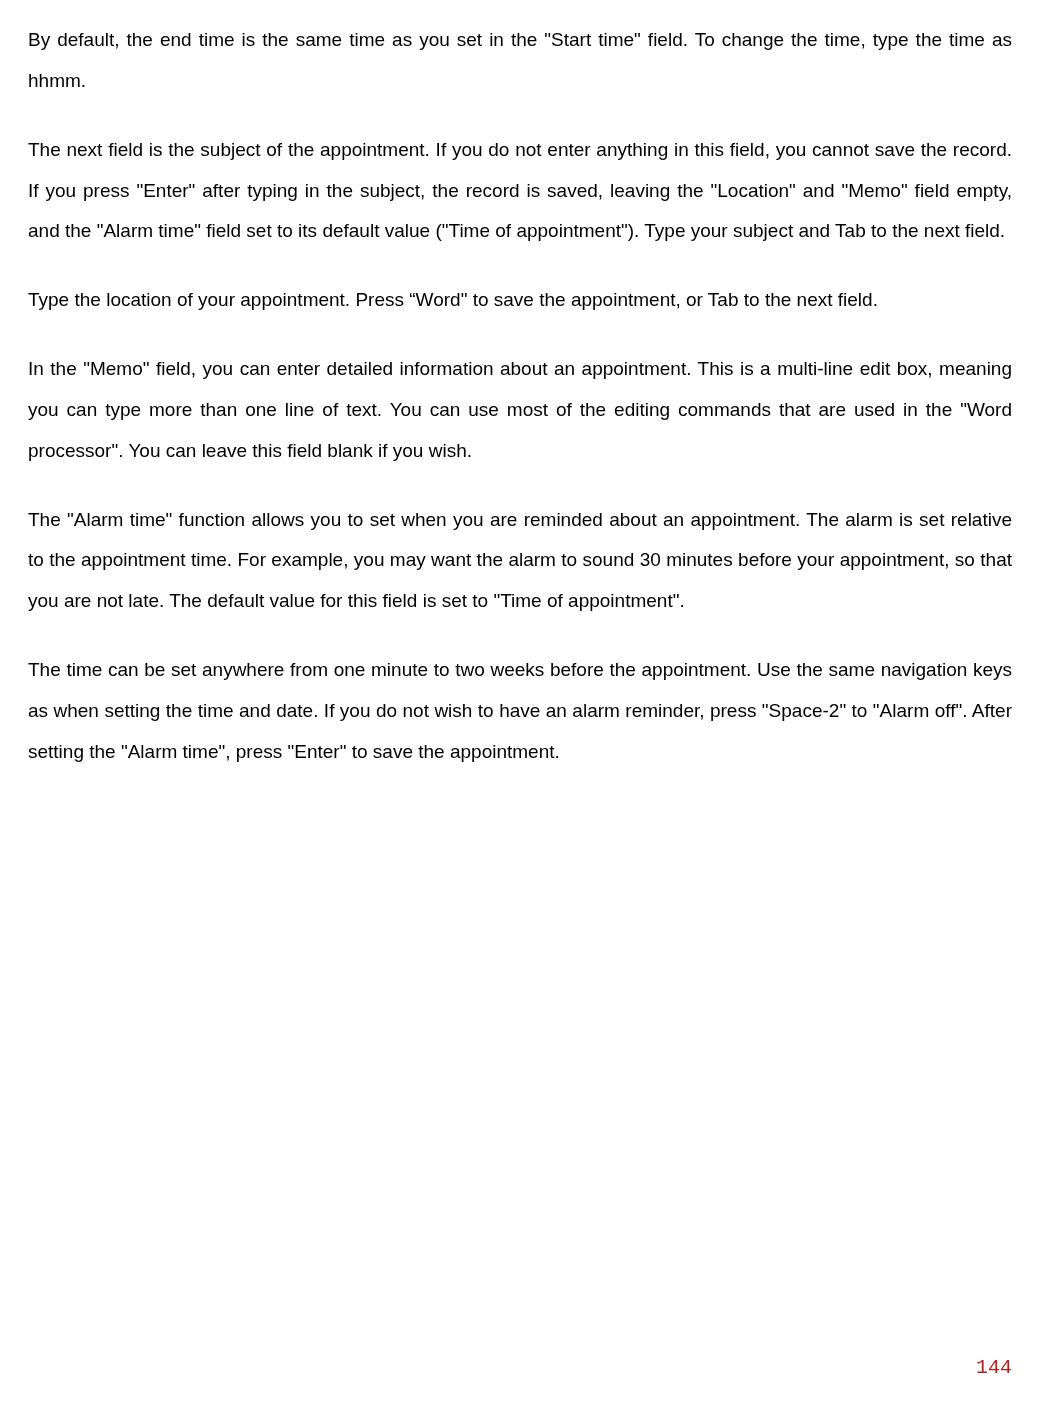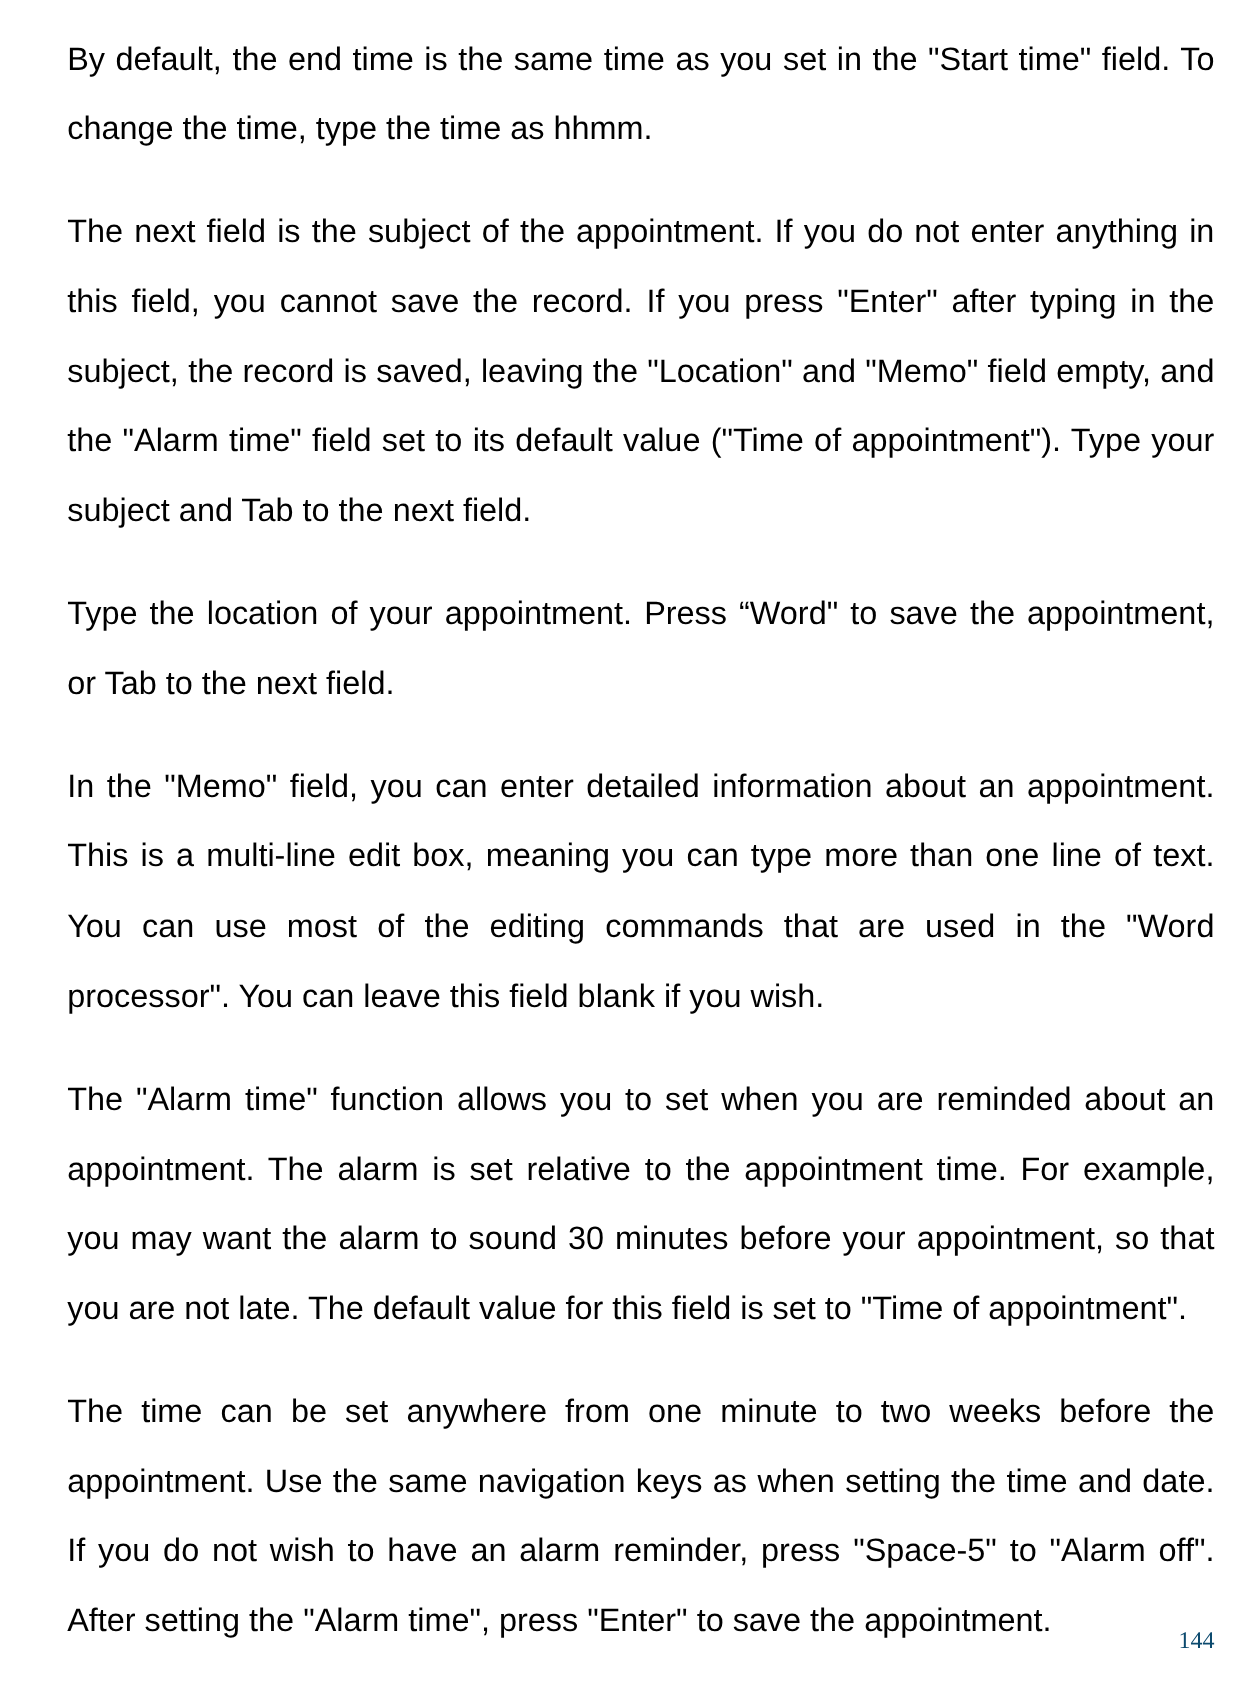--- a/index.html
+++ b/index.html
@@ -10,39 +10,38 @@
     body {
       width: 1040px;
       height: 1409px;
       background: #ffffff;
       font-family: Arial, Helvetica, sans-serif;
       color: #000000;
       padding: 20px 28px 40px 28px;
       position: relative;
     }
     .paragraph {
-      font-size: 27px;
+      font-size: 19px;
       line-height: 2.15;
       margin-bottom: 28px;
       text-align: justify;
       text-justify: inter-word;
-      margin-left: 28px;
     }
     .page-number {
       position: absolute;
       bottom: 30px;
       right: 28px;
       font-size: 20px;
-      font-family: Liberation Serif, serif;
-      color: #0c4a6e;
+      font-family: Liberation Mono, monospace;
+      color: #b91c1c;
     }
   </style>
 </head>
 <body>
 
 <p class="paragraph">By default, the end time is the same time as you set in the "Start time" field. To change the time, type the time as hhmm.</p>
 <p class="paragraph">The next field is the subject of the appointment. If you do not enter anything in this field, you cannot save the record. If you press "Enter" after typing in the subject, the record is saved, leaving the "Location" and "Memo" field empty, and the "Alarm time" field set to its default value ("Time of appointment"). Type your subject and Tab to the next field.</p>
 <p class="paragraph">Type the location of your appointment. Press “Word" to save the appointment, or Tab to the next field.</p>
 <p class="paragraph">In the "Memo" field, you can enter detailed information about an appointment. This is a multi-line edit box, meaning you can type more than one line of text. You can use most of the editing commands that are used in the "Word processor". You can leave this field blank if you wish.</p>
 <p class="paragraph">The "Alarm time" function allows you to set when you are reminded about an appointment. The alarm is set relative to the appointment time. For example, you may want the alarm to sound 30 minutes before your appointment, so that you are not late. The default value for this field is set to "Time of appointment".</p>
-<p class="paragraph">The time can be set anywhere from one minute to two weeks before the appointment. Use the same navigation keys as when setting the time and date. If you do not wish to have an alarm reminder, press "Space-5" to "Alarm off". After setting the "Alarm time", press "Enter" to save the appointment.</p>
+<p class="paragraph">The time can be set anywhere from one minute to two weeks before the appointment. Use the same navigation keys as when setting the time and date. If you do not wish to have an alarm reminder, press "Space-2" to "Alarm off". After setting the "Alarm time", press "Enter" to save the appointment.</p>
 
 <div class="page-number">144</div>
 
 </body></html>

